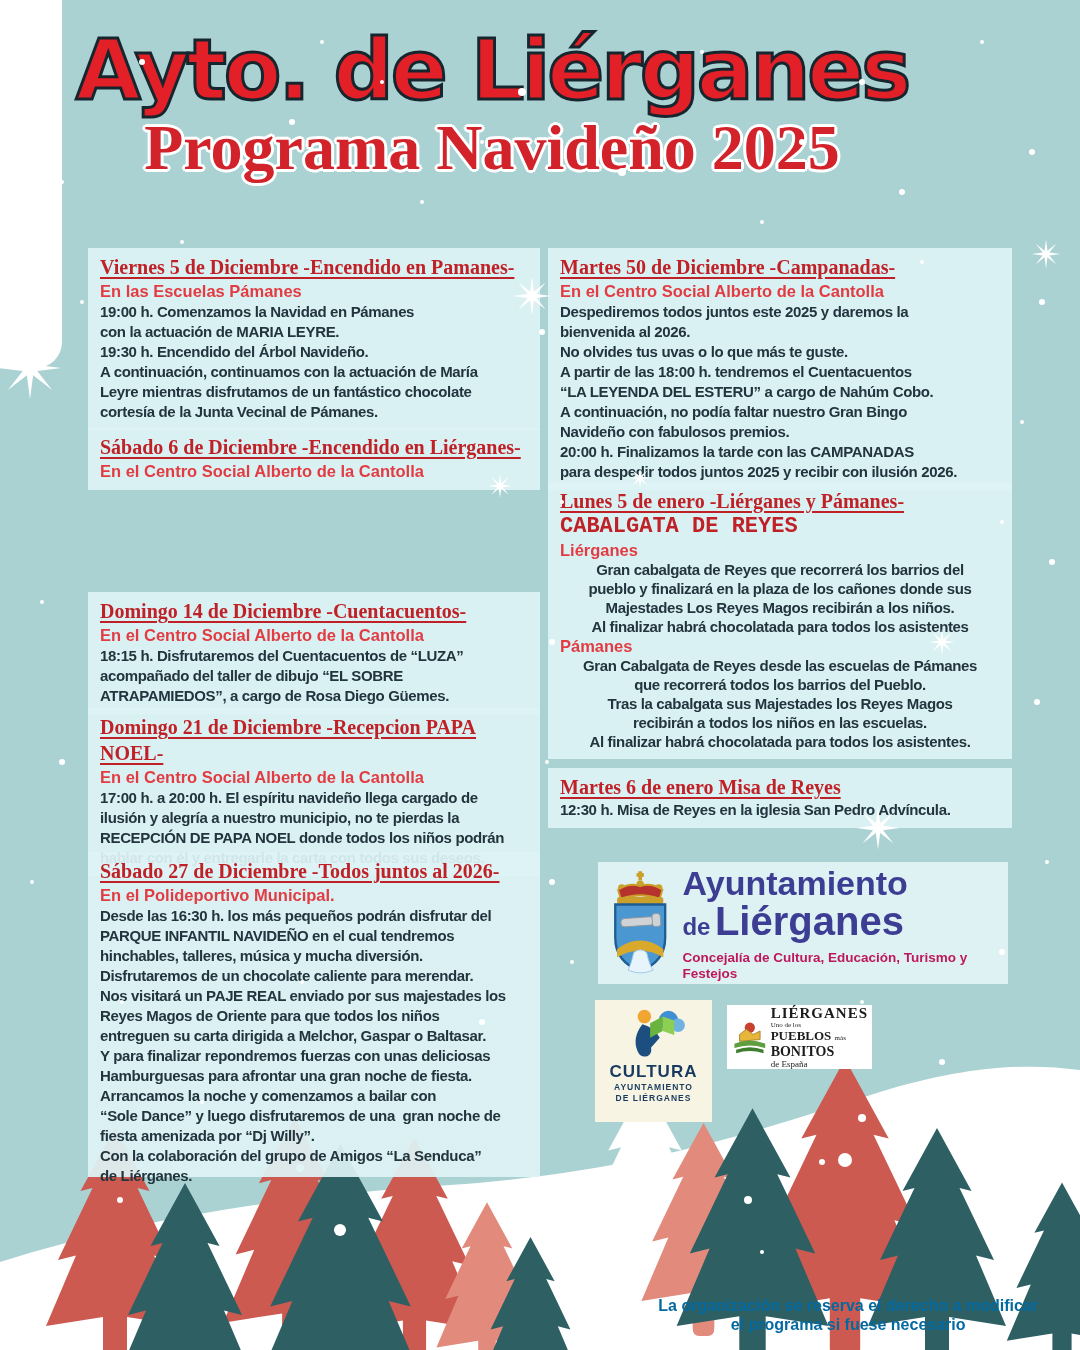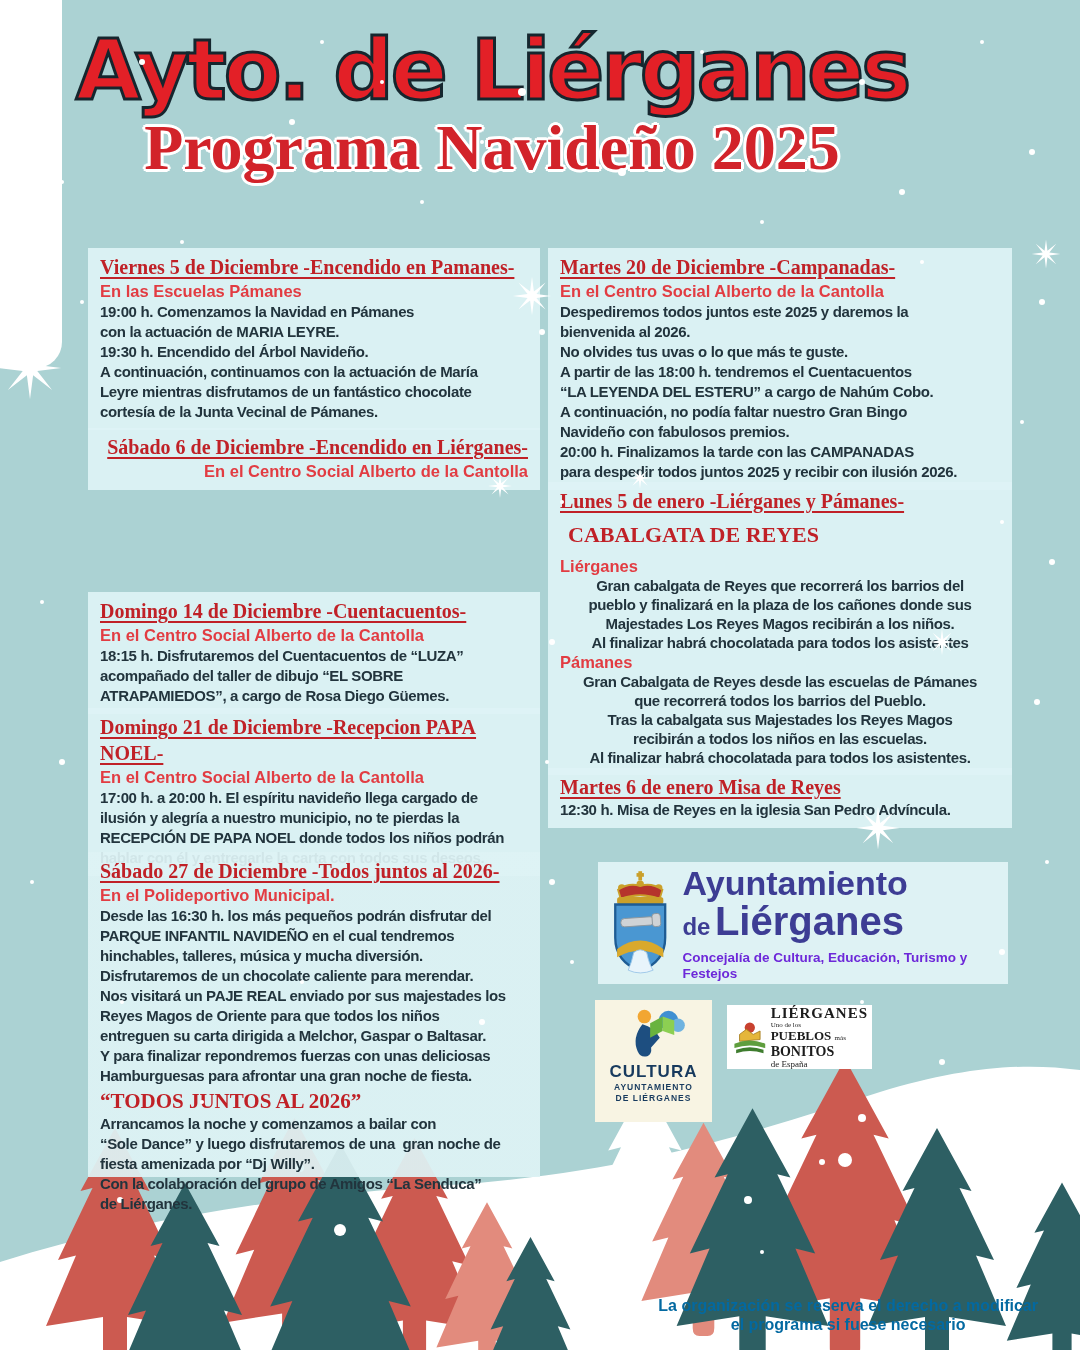--- a/index.html
+++ b/index.html
@@ -23,38 +23,38 @@
   .event{position:absolute;left:0;width:100%;box-sizing:border-box;
          padding:6px 12px 8px;background:rgba(222,243,245,0.93);}
   .event h3{margin:0;font-family:"Liberation Serif",serif;font-weight:bold;
       font-size:20px;line-height:26px;color:#c02127;
       text-decoration:underline;text-decoration-thickness:2px;text-underline-offset:3px;}
   .event .loc{margin:0;font-size:16.5px;line-height:22px;font-weight:bold;color:#e23c42;}
   .event .body{margin:0;font-size:15px;line-height:20px;font-weight:bold;
       letter-spacing:-0.35px;color:#22343d;white-space:pre-wrap;}
   .event .hl{margin:2px 0 0;font-family:"Liberation Serif",serif;font-weight:bold;
       font-size:21px;line-height:26px;color:#c02127;}
-  .event .h3b{margin:8px;font-family:Liberation Serif, serif;font-weight:bold;
+  .event .h3b{margin:0;font-family:Liberation Mono, monospace;font-weight:bold;
       font-size:22px;line-height:26px;color:#c02127;}
   .event .seclab{margin:0;font-size:16.5px;line-height:20px;font-weight:bold;color:#e23c42;}
   
-  #ev-l1{top:0;}  #ev-l2{top:180px;text-align:right;} #ev-l3{top:344px;} #ev-l4{top:460px;}
+  #ev-l1{top:0;}  #ev-l2{top:180px;} #ev-l3{top:344px;} #ev-l4{top:460px;}
   #ev-l5{top:604px;background:linear-gradient(to bottom,rgba(222,243,245,0.93) 0 325px,rgba(222,243,245,0) 325px);}
   #ev-r1{top:0;}  #ev-r2{top:234px;} #ev-r3{top:520px;}
   #ev-r2 .body{line-height:19px;text-align:center;}
 
   
   .ayto-box{position:absolute;left:598px;top:862px;width:410px;height:122px;z-index:2;
       background:#def2f4;display:flex;align-items:center;padding:4px 8px;box-sizing:border-box;}
   .ayto-text{margin-left:8px;}
   .ayto-l1{font-size:34px;line-height:36px;font-weight:bold;color:#3d3d94;}
   .ayto-l2{line-height:40px;color:#3d3d94;font-weight:bold;}
   .ayto-l2 .de{font-size:24px;}
   .ayto-l2 .big{font-size:40px;}
-  .ayto-tag{font-size:13.5px;line-height:16px;font-weight:bold;color:#6d28d9;}
+  .ayto-tag{font-size:13.5px;line-height:16px;font-weight:bold;color:#be185d;}
 
   .cultura-box{position:absolute;left:595px;top:1000px;width:117px;height:122px;z-index:2;
       background:#f8f4e3;display:flex;flex-direction:column;align-items:center;
       justify-content:flex-start;padding-top:6px;box-sizing:border-box;}
   .cultura-name{font-size:17px;font-weight:bold;letter-spacing:1px;color:#173a5e;margin-top:2px;}
   .cultura-sub{font-size:8.5px;line-height:11px;font-weight:bold;letter-spacing:1px;
       color:#173a5e;text-align:center;white-space:pre-line;}
 
   .pueblos-box{position:absolute;left:727px;top:1005px;width:145px;height:64px;z-index:2;
       background:#ffffff;display:flex;align-items:center;padding:3px 4px;box-sizing:border-box;}
@@ -172,32 +172,31 @@
       <p class="loc">En el Polideportivo Municipal.</p>
       <p class="body">Desde las 16:30 h. los más pequeños podrán disfrutar del
 PARQUE INFANTIL NAVIDEÑO en el cual tendremos
 hinchables, talleres, música y mucha diversión.
 Disfrutaremos de un chocolate caliente para merendar.
 Nos visitará un PAJE REAL enviado por sus majestades los
 Reyes Magos de Oriente para que todos los niños
 entreguen su carta dirigida a Melchor, Gaspar o Baltasar.
 Y para finalizar repondremos fuerzas con unas deliciosas
 Hamburguesas para afrontar una gran noche de fiesta.</p>
-      <h4 class="hl">“TODOS JUNTOS AL 2026”</h4>
       <p class="body">Arrancamos la noche y comenzamos a bailar con
 “Sole Dance” y luego disfrutaremos de una  gran noche de
 fiesta amenizada por “Dj Willy”.
 Con la colaboración del grupo de Amigos “La Senduca”
 de Liérganes.</p>
     </section>
   </div>
 
   <div class="col col-right">
     <section class="event" id="ev-r1">
-      <h3>Martes 20 de Diciembre -Campanadas-</h3>
+      <h3>Martes 50 de Diciembre -Campanadas-</h3>
       <p class="loc">En el Centro Social Alberto de la Cantolla</p>
       <p class="body">Despediremos todos juntos este 2025 y daremos la
 bienvenida al 2026.
 No olvides tus uvas o lo que más te guste.
 A partir de las 18:00 h. tendremos el Cuentacuentos
 “LA LEYENDA DEL ESTERU” a cargo de Nahúm Cobo.
 A continuación, no podía faltar nuestro Gran Bingo
 Navideño con fabulosos premios.
 20:00 h. Finalizamos la tarde con las CAMPANADAS
 para despedir todos juntos 2025 y recibir con ilusión 2026.</p>

